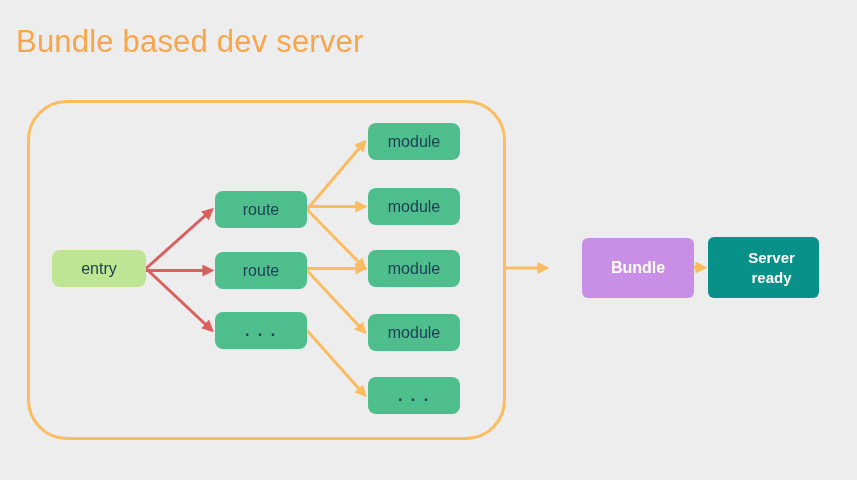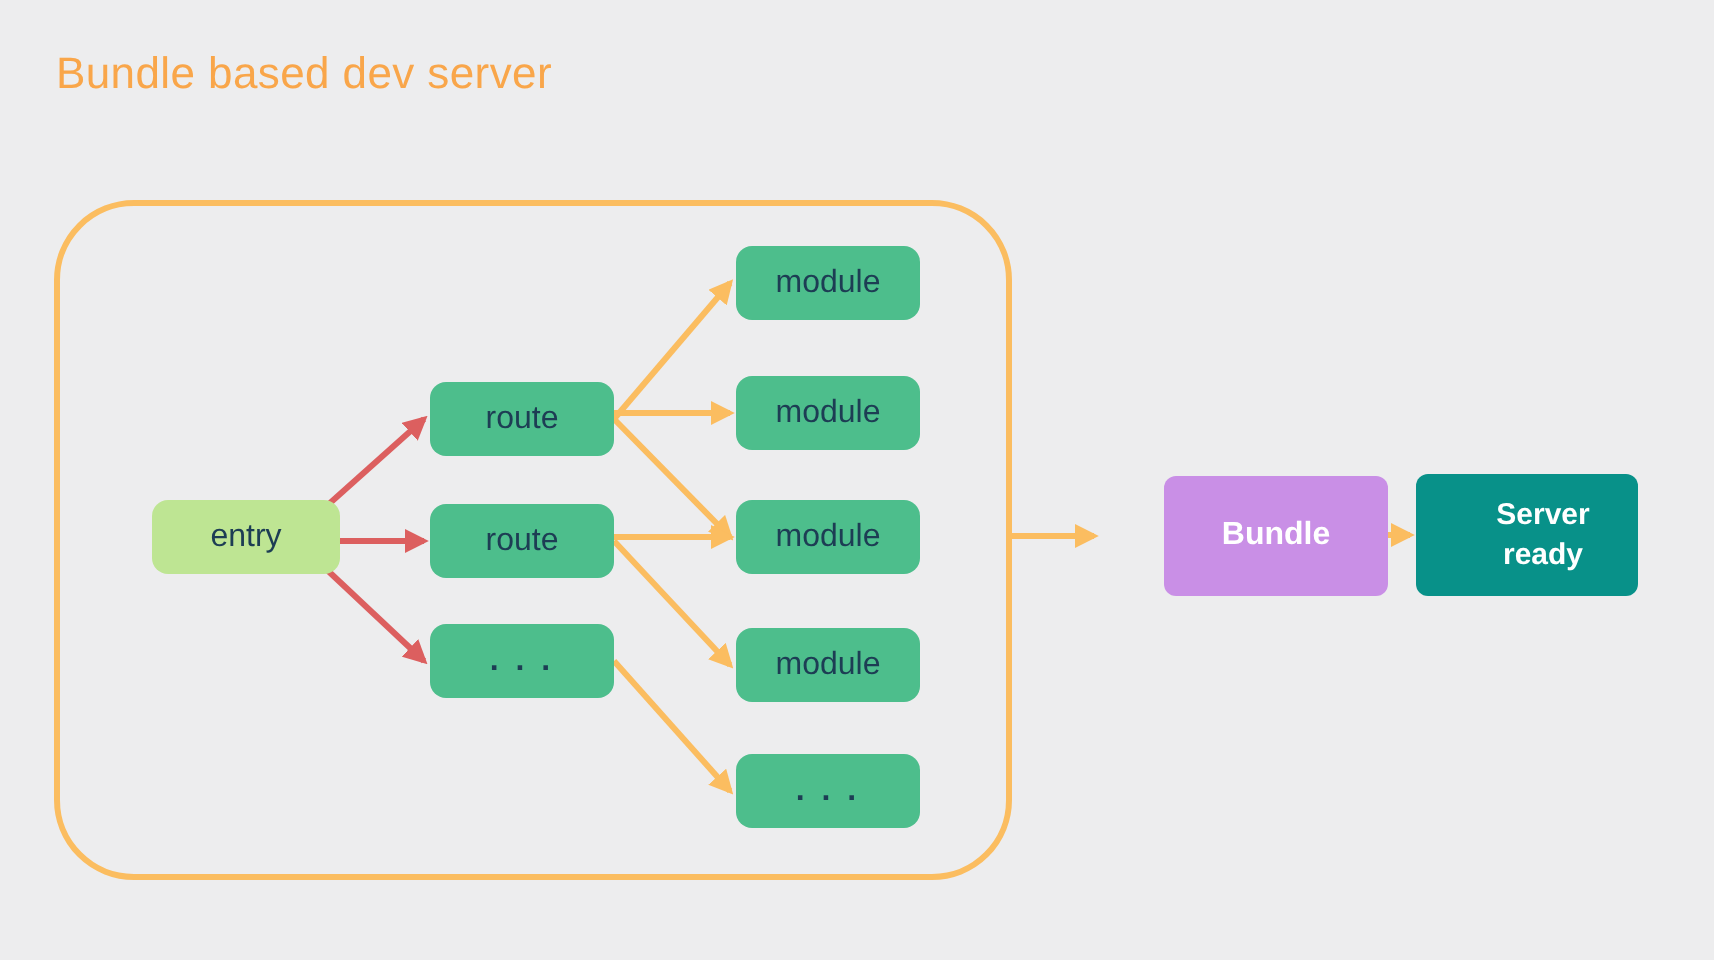--- a/index.html
+++ b/index.html
@@ -8,37 +8,37 @@
     --entry-bg:#BEE593; --node-bg:#4DBE8C; --node-text:#1D3D54;
     --bundle-bg:#C98FE6; --server-bg:#089189; --light-text:#FFFFFF;
   }
   html,body{margin:0;padding:0;}
   body{background:#d8d8d8;font-family:"Liberation Sans", sans-serif;}
   .stage{
     position:relative; width:857px; height:480px; overflow:hidden;
     background:var(--background);
   }
   .slide-title{
-    position:absolute; left:28px; top:24px;
-    font-size:22px; font-weight:400; letter-spacing:0.2px;
+    position:absolute; left:16px; top:24px;
+    font-size:31px; font-weight:400; letter-spacing:0.2px;
     color:var(--title);
   }
   .flow-container{
     position:absolute; left:27px; top:100px; width:479px; height:340px;
     border:3px solid var(--container-border); border-radius:40px;
     box-sizing:border-box; background:transparent;
   }
   svg.edges{ position:absolute; left:0; top:0; width:857px; height:480px; pointer-events:none; }
   .node{
     position:absolute; display:flex; align-items:center; justify-content:center;
     box-sizing:border-box; border-radius:8px;
     background:var(--node-bg); color:var(--node-text);
     font-size:16px; font-weight:500; text-align:center;
   }
-  .node.entry{ background:var(--entry-bg);margin-left:24px; }
+  .node.entry{ background:var(--entry-bg); }
   .node.dots{ font-weight:700; letter-spacing:2px; }
   .node.big{ border-radius:6px; color:var(--light-text); font-weight:700; font-size:16px;
              white-space:pre-line; line-height:1.3; }
   .node.bundle{ background:var(--bundle-bg); }
   .node.server{ background:var(--server-bg); font-size:15px; }
 
   
   #n-entry      { left:52px;  top:250px; width:94px;  height:37px; }
   #n-route1     { left:215px; top:191px; width:92px;  height:37px; }
   #n-route2     { left:215px; top:252px; width:92px;  height:37px; }

